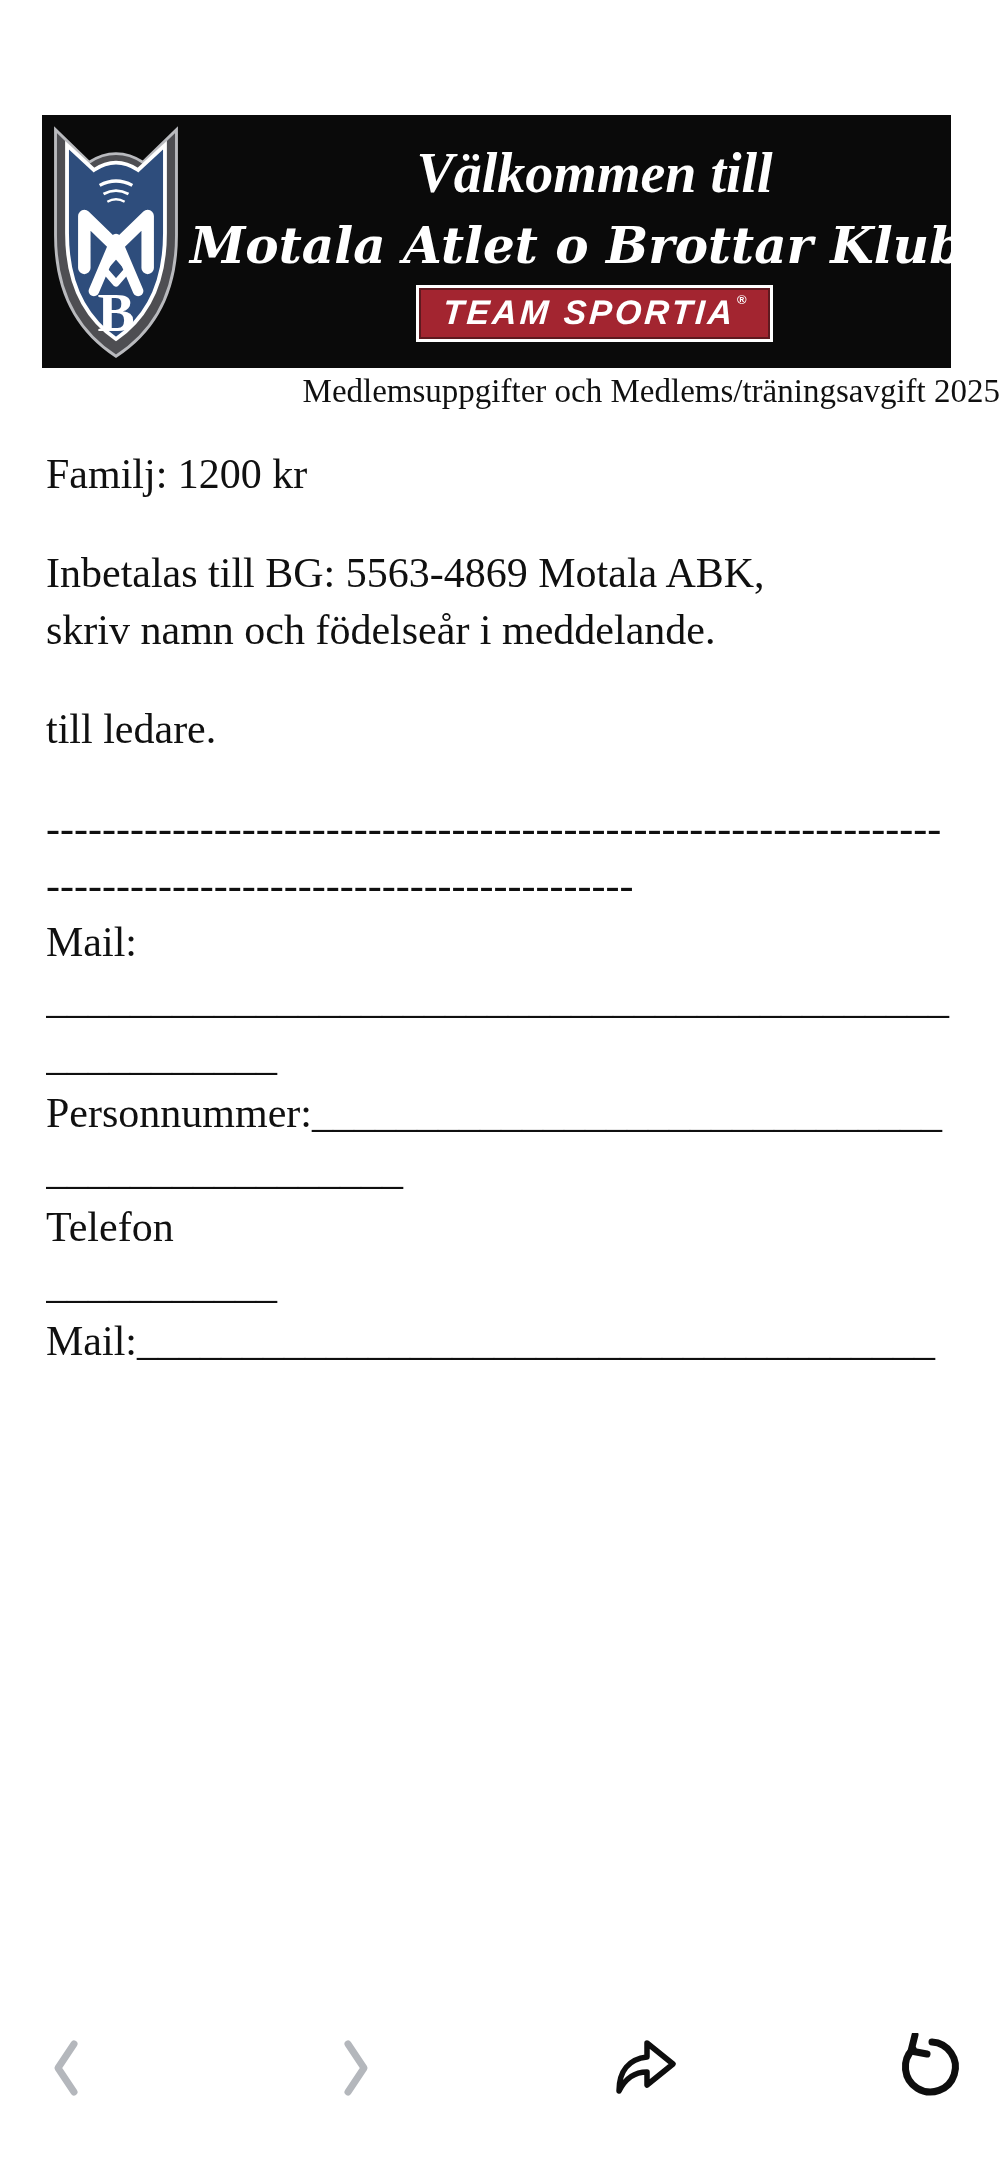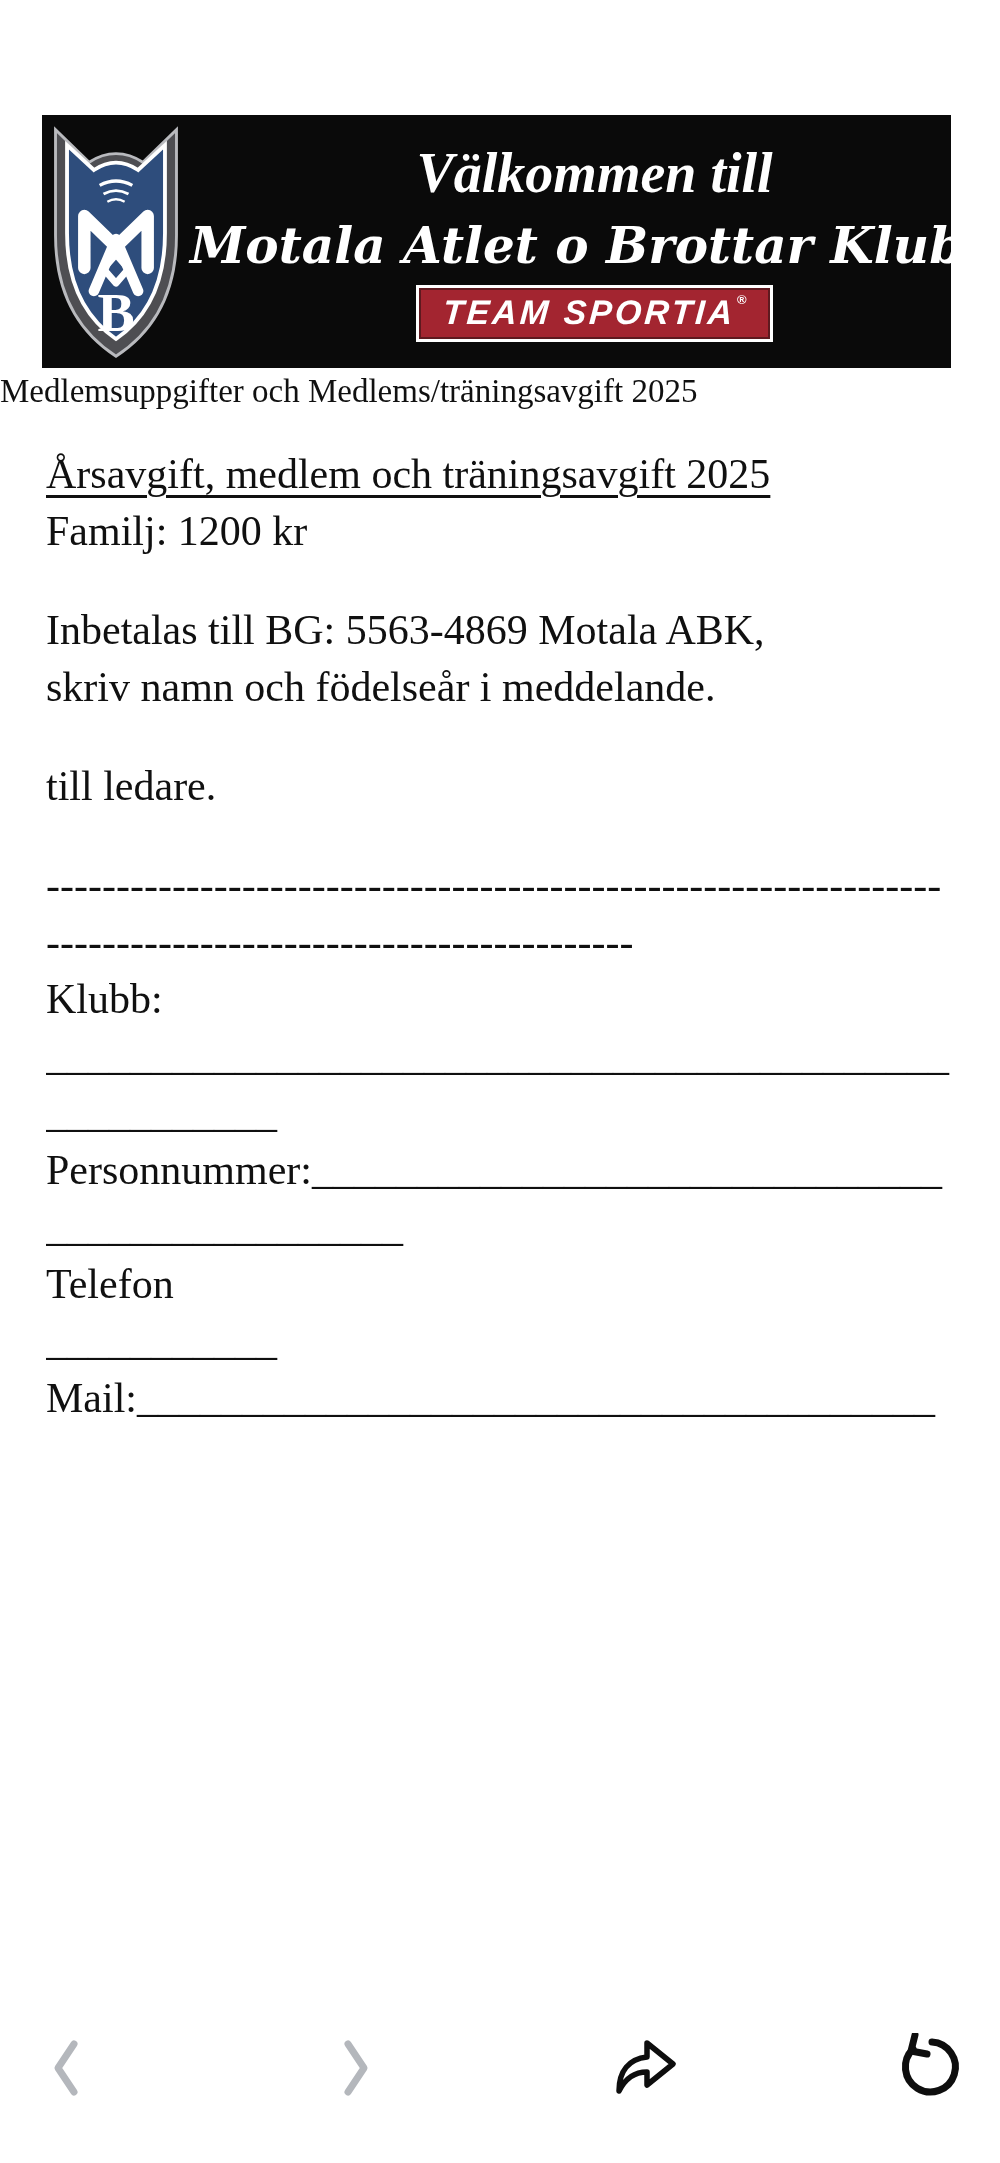--- a/index.html
+++ b/index.html
@@ -36,21 +36,21 @@
     color:#ffffff; font-size:34px; line-height:38px; letter-spacing:3px;
     transform:skewX(-4deg); white-space:nowrap;
   }
   .sportia-reg {
     font-family:"Liberation Sans",sans-serif; font-weight:bold; color:#ffffff;
     font-size:13px; line-height:13px; margin-left:2px;
   }
 
   
   .subtitle {
-    position:absolute; top:372px; left:0; width:100%; text-align:left;
+    position:absolute; top:372px; left:0; width:100%; text-align:right;
     font-size:33px; line-height:38px; color:#101010;
   }
 
   
   .doc {
     position:absolute; left:46px; right:40px; top:446px; color:#101010;
     font-size:42px;
   }
   .ln { line-height:57px; min-height:57px; white-space:pre; overflow:hidden; }
   .blank { min-height:42px; line-height:42px; }
@@ -100,31 +100,30 @@
       <div class="sportia">
         <span class="sportia-text">TEAM SPORTIA</span>
         <span class="sportia-reg">®</span>
       </div>
     </div>
   </div>
 
   <div class="subtitle">Medlemsuppgifter och Medlems/träningsavgift 2025</div>
 
   <div class="doc">
-    <div class="ln heading">Årsavgift, medlem och träningsavgift 2025</div>
     <div class="ln">Familj: 1200 kr</div>
     <div class="ln blank"></div>
     <div class="ln">Inbetalas till BG: 5563-4869 Motala ABK,</div>
     <div class="ln">skriv namn och födelseår i meddelande.</div>
     <div class="ln blank"></div>
     <div class="ln">till ledare.</div>
     <div class="ln blank"></div>
     <div class="ln">----------------------------------------------------------------</div>
     <div class="ln">------------------------------------------</div>
-    <div class="ln">Klubb:</div>
+    <div class="ln">Mail:</div>
     <div class="ln">___________________________________________</div>
     <div class="ln">___________</div>
     <div class="ln">Personnummer:______________________________</div>
     <div class="ln">_________________</div>
     <div class="ln">Telefon</div>
     <div class="ln">___________</div>
     <div class="ln">Mail:______________________________________</div>
   </div>
 
   <button class="tbtn" id="btn-back" aria-label="Back">

